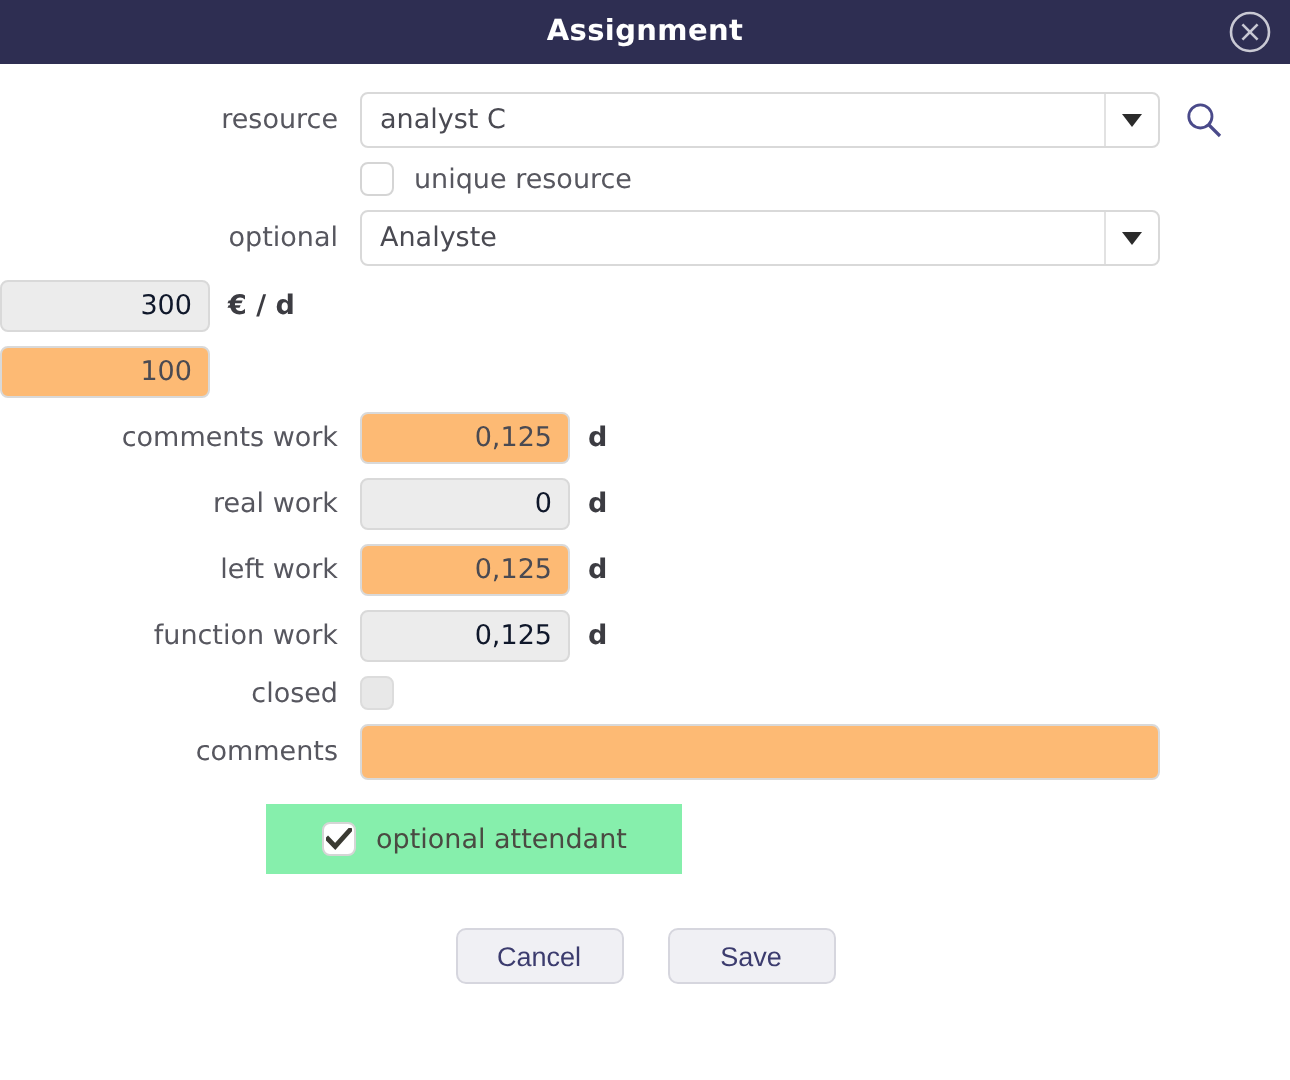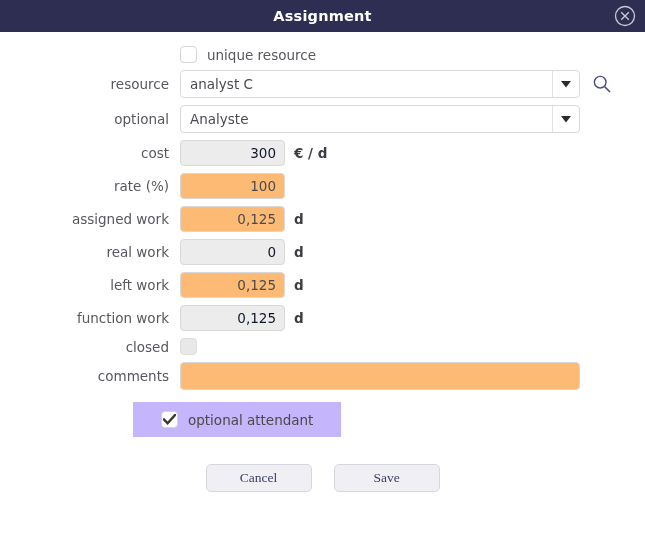--- a/index.html
+++ b/index.html
@@ -178,45 +178,45 @@
   }
 
   
   .highlight-row {
     display: flex;
     margin-top: 12px;
     margin-bottom: 0;
   }
   .highlight-spacer { width: 133px; flex: none; }
   .highlight-box {
-    background: #c4b5fd;
+    background: #86efac;
     padding: 9px 28px 9px 28px;
     display: flex;
     align-items: center;
   }
   .highlight-box .cbox-label {
     color: #4a4a42;
   }
 
   
   .buttons {
     display: flex;
     justify-content: center;
     gap: 22px;
     margin-top: 27px;
   }
   .btn {
-    width: 106px;
+    width: 84px;
     height: 28px;
     box-sizing: border-box;
     border: 1px solid #d6d6de;
     border-radius: 5px;
     background: #f0f0f4;
     color: #3c3c6e;
-    font-family: Liberation Serif, serif;
+    font-family: Liberation Sans, sans-serif;
     font-size: 13.5px;
     cursor: pointer;
     display: flex;
     align-items: center;
     justify-content: center;
   }
 </style>
 </head>
 <body>
 
@@ -227,28 +227,20 @@
     <div class="close-btn">
       <svg width="22" height="22" viewBox="0 0 22 22">
         <circle cx="11" cy="11" r="9.5" fill="none" stroke="#c9c9d4" stroke-width="1.3"></circle>
         <line x1="7.2" y1="7.2" x2="14.8" y2="14.8" stroke="#c9c9d4" stroke-width="1.3"></line>
         <line x1="14.8" y1="7.2" x2="7.2" y2="14.8" stroke="#c9c9d4" stroke-width="1.3"></line>
       </svg>
     </div>
   </div>
 
   <div class="form">
-
-    <div class="row">
-      <div class="label"></div>
-      <div class="field-area">
-        <span class="cbox"></span>
-        <span class="cbox-label">unique resource</span>
-      </div>
-    </div>
 
     <div class="row">
       <div class="label">resource</div>
       <div class="field-area">
         <div class="combo">
           <span class="combo-value">analyst C</span>
           <span class="combo-arrow">
             <svg width="10" height="7" viewBox="0 0 10 7">
                 <polygon points="0,0 10,0 5,6.5" fill="#2b2b2b"></polygon>
               </svg>
@@ -257,50 +249,56 @@
         <span class="search-icon">
           <svg width="20" height="20" viewBox="0 0 20 20">
             <circle cx="8.2" cy="8.2" r="5.8" fill="none" stroke="#4a4a8a" stroke-width="1.4"></circle>
             <line x1="12.5" y1="12.5" x2="18" y2="18" stroke="#4a4a8a" stroke-width="1.6"></line>
           </svg>
         </span>
       </div>
     </div>
 
     <div class="row">
+      <div class="label"></div>
+      <div class="field-area">
+        <span class="cbox"></span>
+        <span class="cbox-label">unique resource</span>
+      </div>
+    </div>
+
+    <div class="row">
       <div class="label">optional</div>
       <div class="field-area">
         <div class="combo">
           <span class="combo-value">Analyste</span>
           <span class="combo-arrow">
             <svg width="10" height="7" viewBox="0 0 10 7">
                 <polygon points="0,0 10,0 5,6.5" fill="#2b2b2b"></polygon>
               </svg>
           </span>
         </div>
       </div>
     </div>
 
     <div class="row">
-      <div class="label">cost</div>
       <div class="field-area">
         <input class="input num disabled" type="text" readonly="" value="300" style="">
         <span class="unit">€ / d</span>
       </div>
     </div>
 
     <div class="row">
-      <div class="label">rate (%)</div>
       <div class="field-area">
         <input class="input num" type="text" value="100" style="">
       </div>
     </div>
 
     <div class="row">
-      <div class="label">assigned work</div>
+      <div class="label">comments work</div>
       <div class="field-area">
         <input class="input num" type="text" value="0,125" style="">
         <span class="unit">d</span>
       </div>
     </div>
 
     <div class="row">
       <div class="label">real work</div>
       <div class="field-area">
         <input class="input num disabled" type="text" readonly="" value="0" style="">

